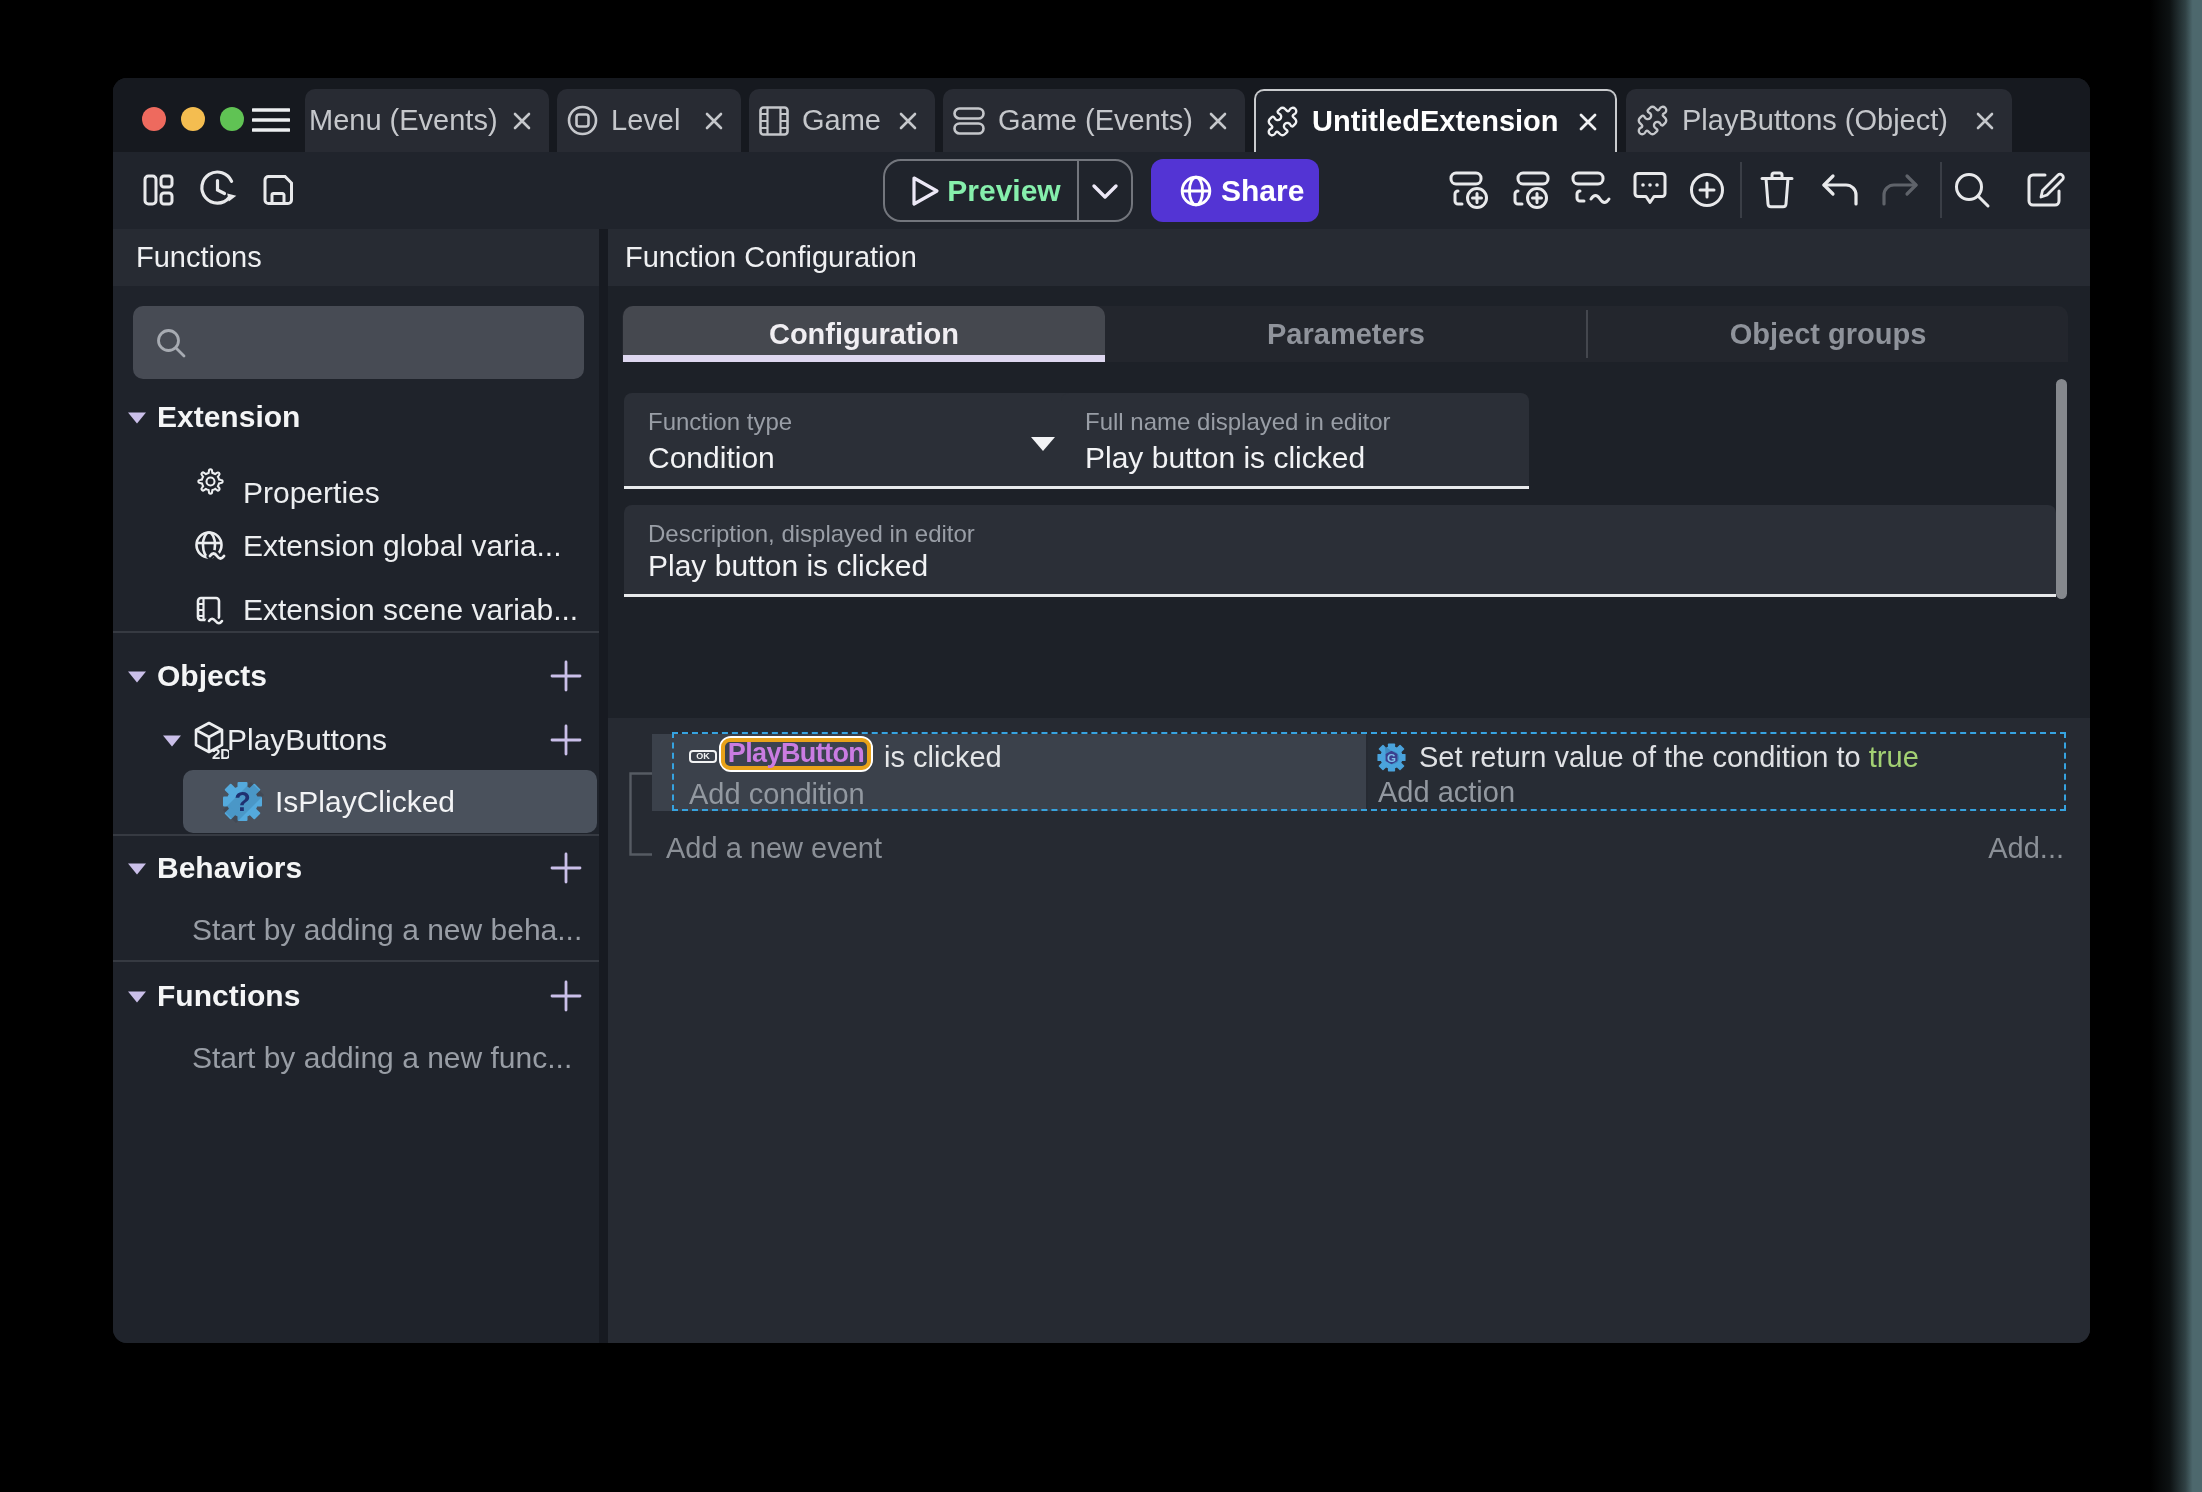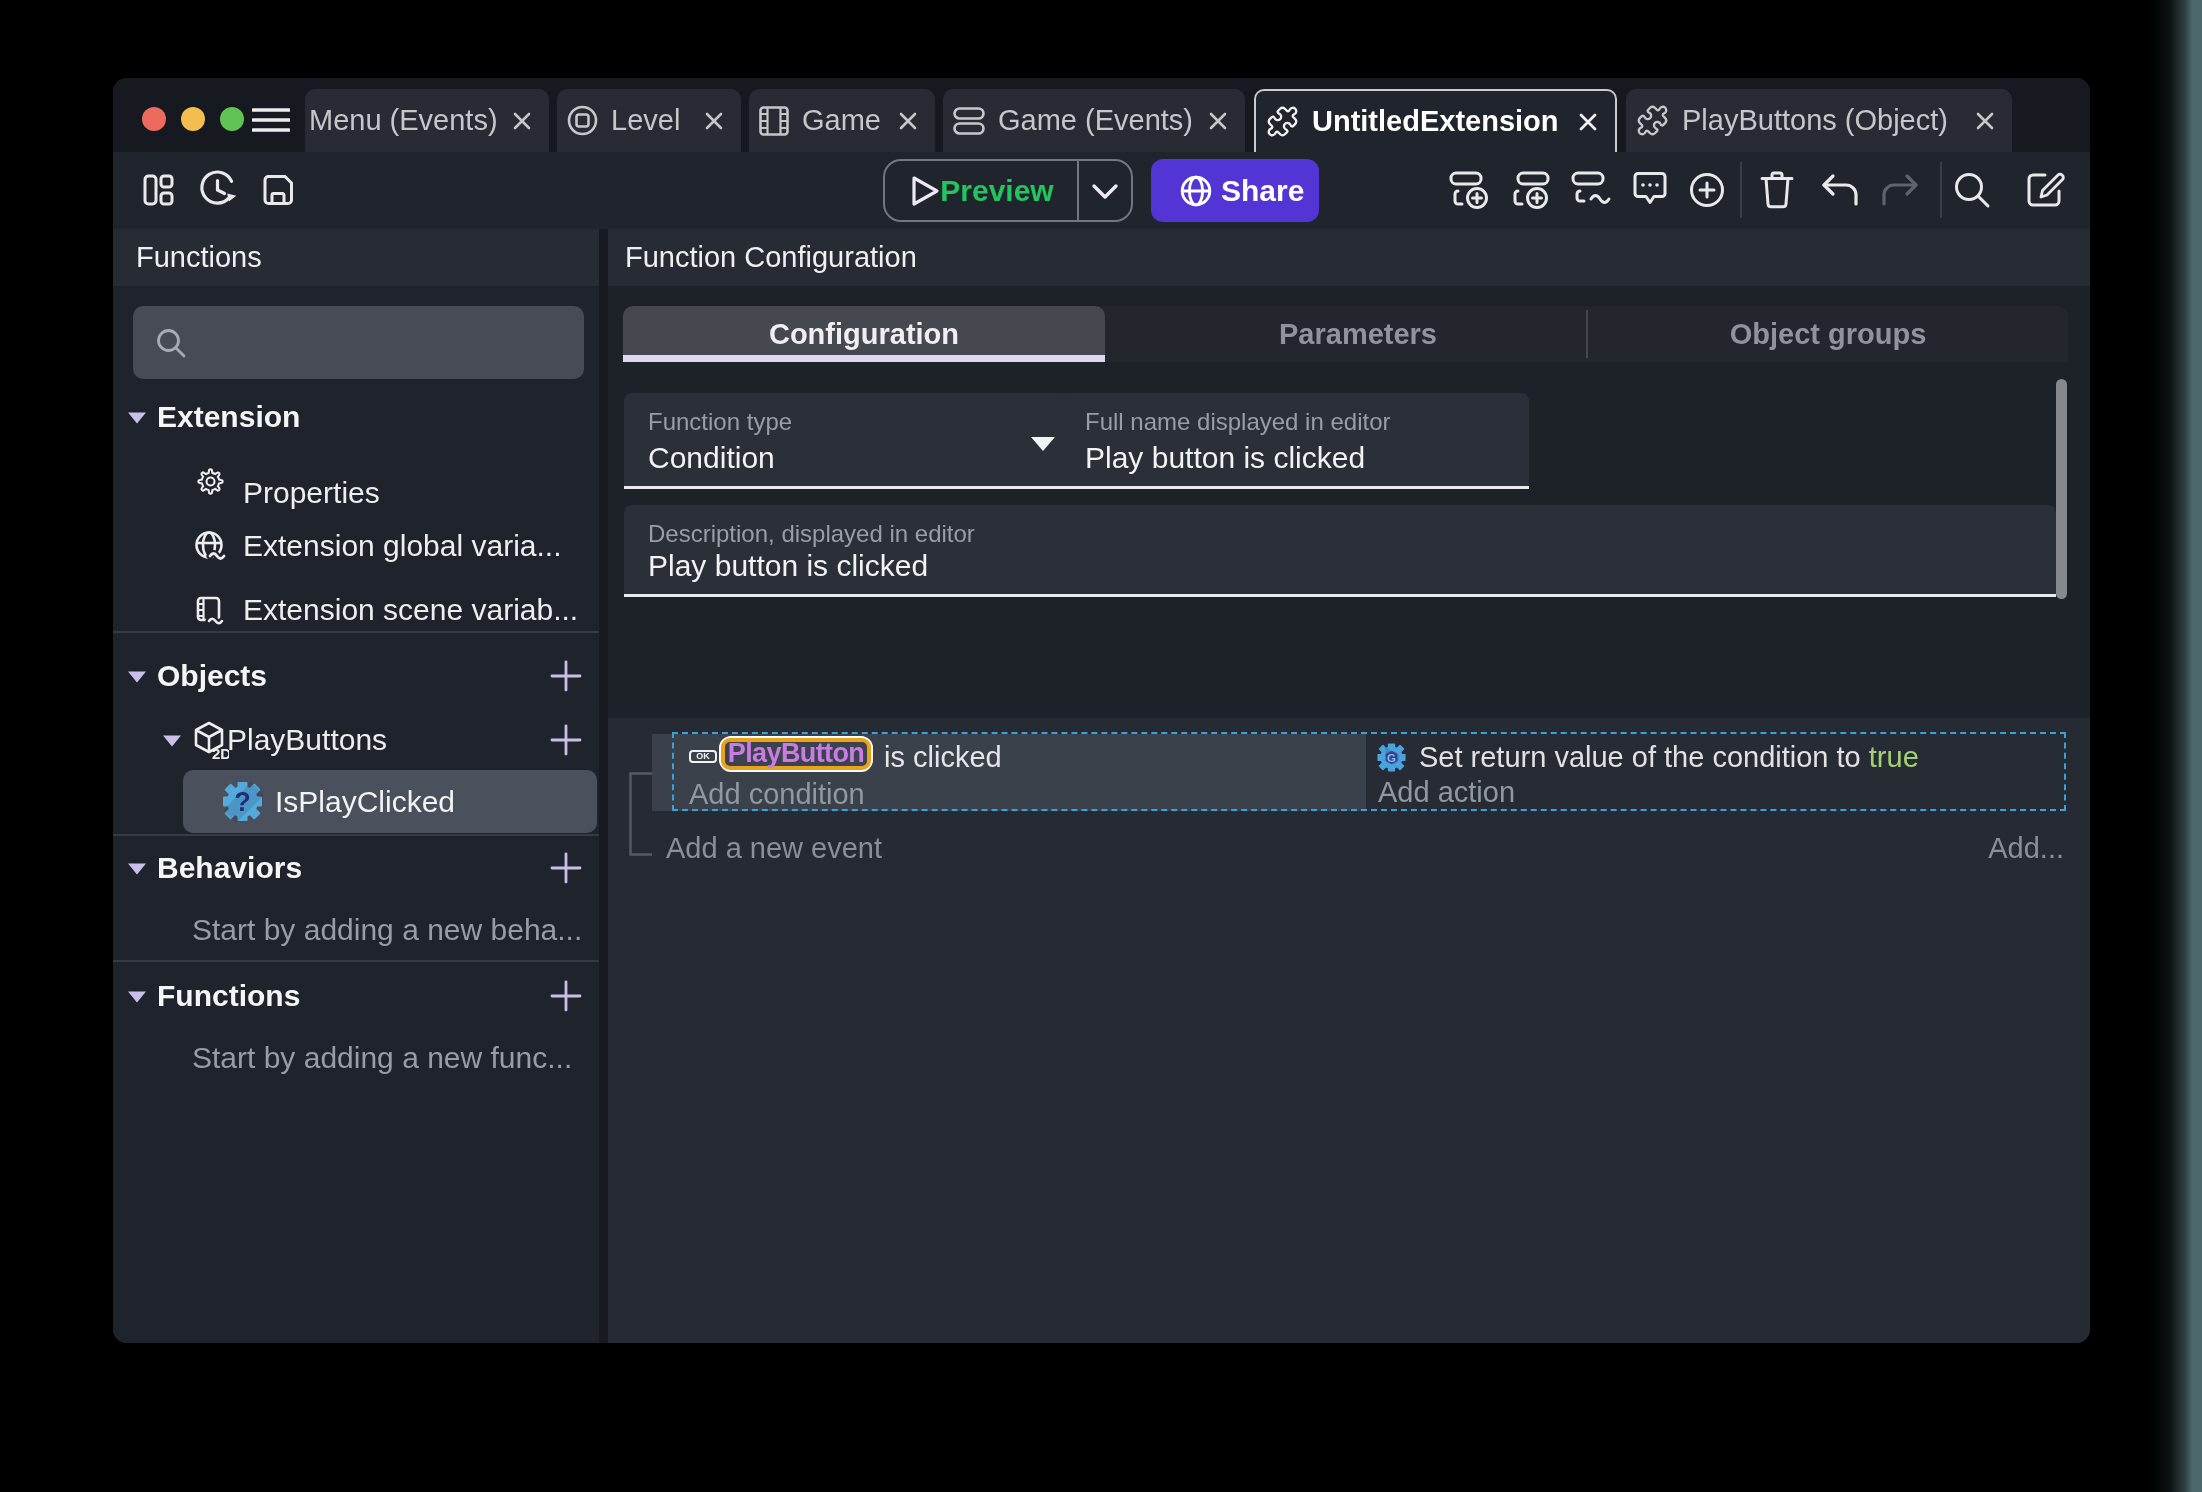--- a/index.html
+++ b/index.html
@@ -132,21 +132,21 @@
         <path d="M21.5 12.5 L21.5 22 L28.5 25.5" fill="none" stroke="#e8e9eb" stroke-width="3.2" stroke-linecap="round"></path>
       </svg>
     <svg class="tbi" style="left:165px;" width="38" height="38" viewBox="0 0 38 38">
         <path d="M6 9 a3.5 3.5 0 0 1 3.5-3.5 L26 5.5 L32.5 12 L32.5 29 a3.5 3.5 0 0 1 -3.5 3.5 L9.5 32.5 A3.5 3.5 0 0 1 6 29 z" fill="none" stroke="#e8e9eb" stroke-width="3"></path>
         <path d="M13 32 L13 24 a1.5 1.5 0 0 1 1.5-1.5 L23.5 22.5 a1.5 1.5 0 0 1 1.5 1.5 L25 32" fill="none" stroke="#e8e9eb" stroke-width="3"></path>
       </svg>
     <div id="previewbtn">
       <svg class="abs" style="left:25px;top:13px;" width="32" height="34" viewBox="0 0 32 34">
           <path d="M4 4 L27 17 L4 30 z" fill="none" stroke="#ece8f6" stroke-width="3.2" stroke-linejoin="round"></path>
         </svg>
-      <div class="abs" style="left:49px;top:0;width:126px;height:59px;line-height:59px;text-align:center;color:#22c55e;font-weight:700;font-size:30px;">Preview</div>
+      <div class="abs" style="left:56px;top:0;width:126px;height:59px;line-height:59px;text-align:center;color:#86efac;font-weight:700;font-size:30px;">Preview</div>
       <div class="sep"></div>
       <svg class="abs" style="left:205px;top:22px;" width="30" height="18" viewBox="0 0 30 18">
           <path d="M4 3 L15 14 L26 3" fill="none" stroke="#ece8f6" stroke-width="3.4" stroke-linecap="round" stroke-linejoin="round"></path>
         </svg>
     </div>
     <div id="sharebtn">
       <svg class="abs" style="left:28px;top:15px;" width="34" height="34" viewBox="0 0 34 34">
           <circle cx="17" cy="17" r="13.8" fill="none" stroke="#fff" stroke-width="2.9"></circle>
           <ellipse cx="17" cy="17" rx="6.6" ry="13.8" fill="none" stroke="#fff" stroke-width="2.9"></ellipse>
           <line x1="3.2" y1="17" x2="30.8" y2="17" stroke="#fff" stroke-width="2.9"></line>
@@ -287,21 +287,21 @@
   <div class="srow dim" style="left:79px;top:980px;">Start by adding a new func...</div>
   <div id="gap"></div>
 
   <div id="main">
     <div class="hdr">Function Configuration</div>
   </div>
   <div id="ftabrow"></div>
   <div id="ftabactive"></div>
   <div id="ftabline"></div>
   <div class="ftab" style="left:510px;width:482px;color:#f0eef2;">Configuration</div>
-  <div class="ftab" style="left:992px;width:482px;margin-left:12px;">Parameters</div>
+  <div class="ftab" style="left:992px;width:482px;">Parameters</div>
   <div class="ftdiv" style="left:1473px;"></div>
   <div class="ftab" style="left:1474px;width:482px;">Object groups</div>
   <div class="field" style="left:511px;top:315px;width:455px;height:96px;">
     <div class="lab">Function type</div>
     <div class="val">Condition</div>
     <svg class="abs" style="left:406px;top:43px;" width="26" height="16" viewBox="0 0 26 16">
         <path d="M1 1 L25 1 L13 15 z" fill="#f2f3f5"></path>
       </svg>
   </div>
   <div class="field" style="left:948px;top:315px;width:468px;height:96px;">

